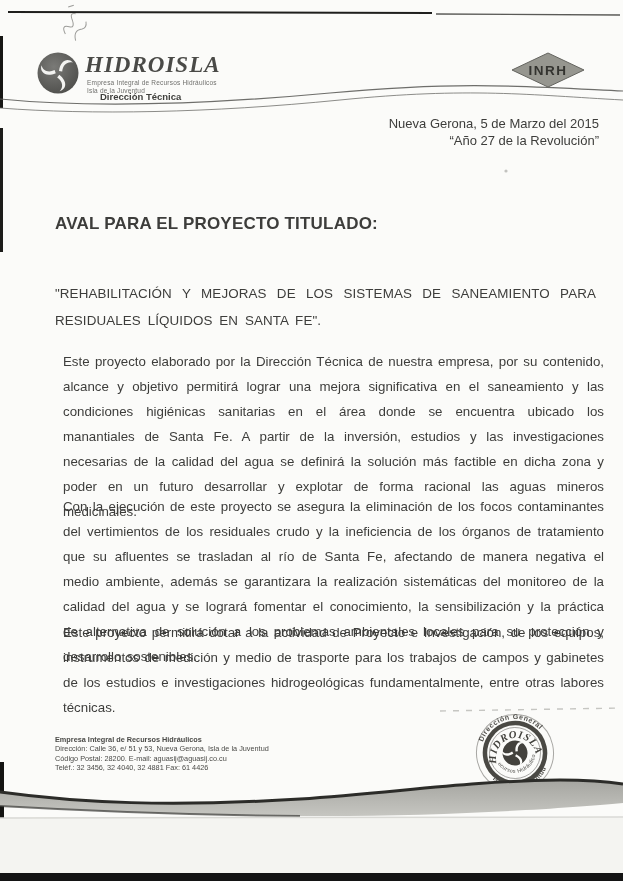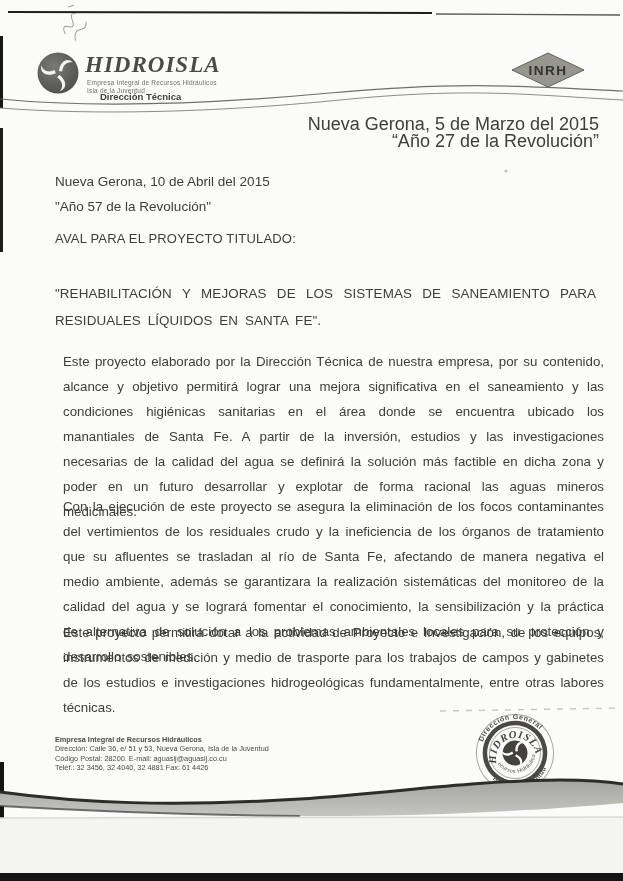--- a/index.html
+++ b/index.html
@@ -13,26 +13,26 @@
   
   .brand{
     left:85px;top:52px;
     font-family:"Liberation Serif",serif;
     font-weight:bold;font-style:italic;
     font-size:23px;letter-spacing:1px;color:#4a4a47;
   }
   .tagline{left:87px;font-size:6.5px;color:#70706d;letter-spacing:.2px;}
   .dept{left:72px;top:91px;font-size:9.5px;font-weight:bold;color:#3f3f3c;padding-left:28px;}
   
-  .date-right{right:24px;top:116px;text-align:right;font-size:18px;line-height:16.5px;}
+  .date-right{right:24px;top:116px;text-align:right;font-size:13px;line-height:16.5px;}
   .date-left{left:55px;top:169px;font-size:13.5px;line-height:25px;}
   .date-left div{margin-bottom:0;}
   .date-left .l2{margin-top:0;}
   
-  .heading{left:55px;top:231px;font-size:13px;letter-spacing:.2px;}
+  .heading{left:55px;top:214px;font-size:17px;letter-spacing:.2px;font-weight:bold;}
   .doc-title{
     left:55px;top:280px;width:541px;
     font-size:13.4px;line-height:27px;text-align:justify;
     word-spacing:3px;letter-spacing:.1px;
   }
   .para{
     left:55px;width:541px;
     font-size:13.3px;line-height:25px;text-align:justify;
     word-spacing:1.6px;margin:8px;
   }
@@ -96,24 +96,20 @@
   <svg class="abs" style="left:510px;top:52px" width="76" height="36" viewBox="0 0 76 36">
     <polygon points="38,1 74,18 38,35 2,18" fill="#96968f" stroke="#64645f" stroke-width="1"></polygon>
     <text x="38" y="23" text-anchor="middle" font-family="Liberation Sans, sans-serif" font-size="13.5" font-weight="bold" letter-spacing="1.5" fill="#33332f">INRH</text>
   </svg>
 
   <div class="abs date-right">
     <div>Nueva Gerona, 5 de Marzo del 2015</div>
     <div>“Año 27 de la Revolución”</div>
   </div>
 
-  <div class="abs date-left">
-    <div>Nueva Gerona, 10 de Abril del 2015</div>
-    <div class="l2">"Año 57 de la Revolución"</div>
-  </div>
 
   <div class="abs heading">AVAL PARA EL PROYECTO TITULADO:</div>
 
   <div class="abs doc-title">"REHABILITACIÓN Y MEJORAS DE LOS SISTEMAS DE SANEAMIENTO PARA RESIDUALES LÍQUIDOS EN SANTA FE".</div>
 
   <p class="abs para" id="p1">Este proyecto elaborado por la Dirección Técnica de nuestra empresa, por su contenido, alcance y objetivo permitirá lograr una mejora significativa en el saneamiento y las condiciones higiénicas sanitarias en el área donde se encuentra ubicado los manantiales de Santa Fe. A partir de la inversión, estudios y las investigaciones necesarias de la calidad del agua se definirá la solución más factible en dicha zona y poder en un futuro desarrollar y explotar de forma racional las aguas mineros medicinales.</p>
   <p class="abs para" id="p2">Con la ejecución de este proyecto se asegura la eliminación de los focos contaminantes del vertimientos de los residuales crudo y la ineficiencia de los órganos de tratamiento que su afluentes se trasladan al río de Santa Fe, afectando de manera negativa el medio ambiente, además se garantizara la realización sistemáticas del monitoreo de la calidad del agua y se logrará fomentar el conocimiento, la sensibilización y la práctica de alternativa de solución a los problemas ambientales locales para su protección y desarrollo sostenibles.</p>
   <p class="abs para" id="p3">Este proyecto permitirá dotar a la actividad de Proyecto e Investigación, de los equipos, instrumentos de medición y medio de trasporte para los trabajos de campos y gabinetes de los estudios e investigaciones hidrogeológicas fundamentalmente, entre otras labores técnicas.</p>
 
   <div class="abs footer-block">

